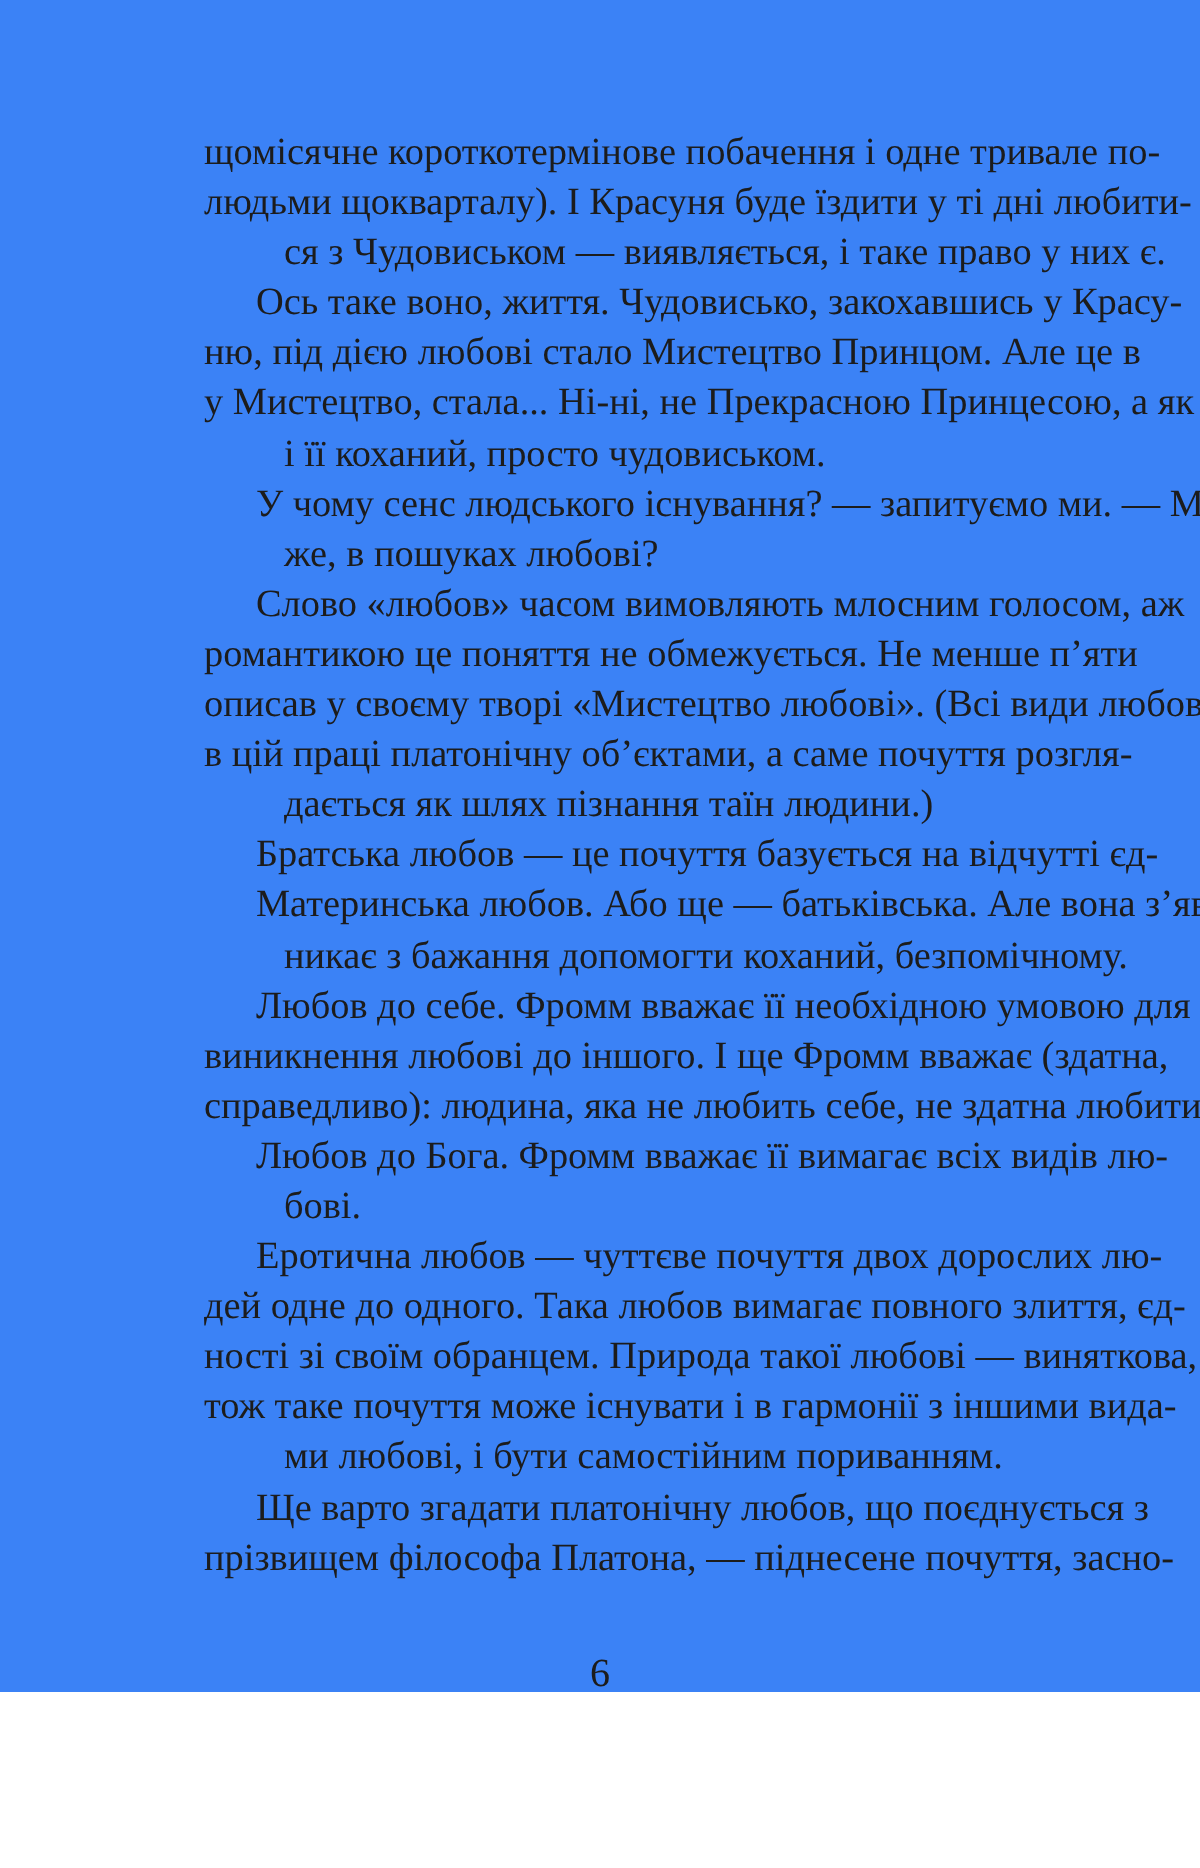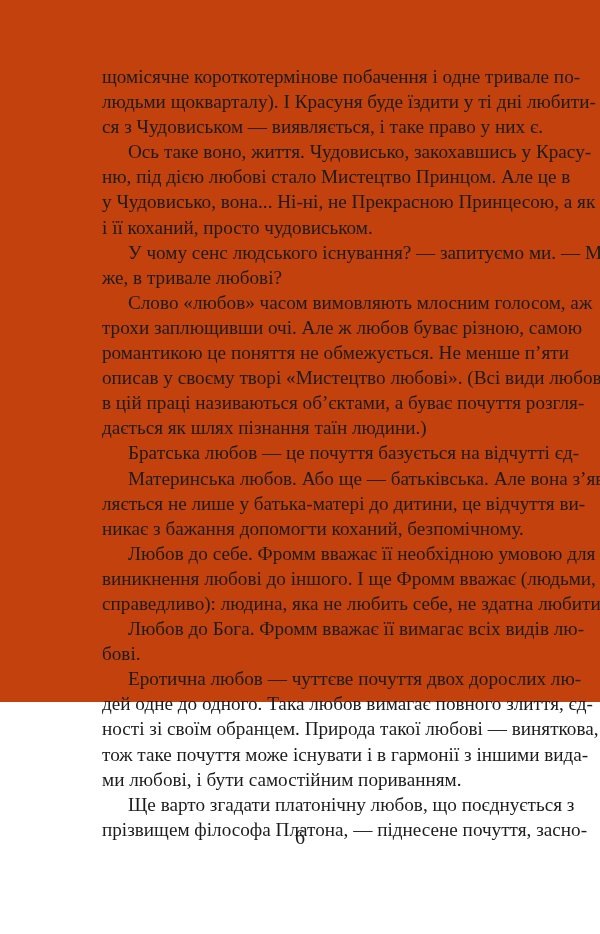--- a/index.html
+++ b/index.html
@@ -10,42 +10,43 @@
   body {
     width: 600px;
     height: 934px;
     position: relative;
     overflow: hidden;
   }
   .page {
     position: absolute;
     left: 0; top: 0;
     width: 600px;
-    height: 702px;
-    background: #c2410c;
+    height: 846px;
+    background: #3b82f6;
   }
   .text-block {
     position: absolute;
     left: 102px;
     top: 64px;
     width: 442px;
     font-family: "Liberation Serif", "DejaVu Serif", serif;
     font-size: 19.2px;
     line-height: 25.1px;
     color: #1c1c1c;
   }
   .line {
     display: block;
     white-space: nowrap;
     text-align: justify;
     text-align-last: justify;
     height: 25.1px;
   }
   .line.last {
     text-align-last: left;
+    margin-left: 40px;
   }
   .line.indent {
     padding-left: 26px;
   }
   .page-number {
     position: absolute;
     left: 0;
     width: 600px;
     top: 826px;
     text-align: center;
@@ -57,36 +58,34 @@
 </head>
 <body>
 
 <div class="page">
   <div class="text-block" id="text-block">
       <span class="line">щомісячне короткотермінове побачення і одне тривале по-</span>
       <span class="line">людьми щокварталу). І Красуня буде їздити у ті дні любити-</span>
       <span class="line last">ся з Чудовиськом — виявляється, і таке право у них є.</span>
       <span class="line indent">Ось таке воно, життя. Чудовисько, закохавшись у Красу-</span>
       <span class="line">ню, під дією любові стало Мистецтво Принцом. Але це в</span>
-      <span class="line">у Чудовисько, вона... Ні-ні, не Прекрасною Принцесою, а як</span>
+      <span class="line">у Мистецтво, стала... Ні-ні, не Прекрасною Принцесою, а як</span>
       <span class="line last">і її коханий, просто чудовиськом.</span>
       <span class="line indent">У чому сенс людського існування? — запитуємо ми. — Мо-</span>
-      <span class="line last">же, в тривале любові?</span>
+      <span class="line last">же, в пошуках любові?</span>
       <span class="line indent">Слово «любов» часом вимовляють млосним голосом, аж</span>
-      <span class="line">трохи заплющивши очі. Але ж любов буває різною, самою</span>
       <span class="line">романтикою це поняття не обмежується. Не менше п’яти</span>
       <span class="line">описав у своєму творі «Мистецтво любові». (Всі види любові</span>
-      <span class="line">в цій праці називаються об’єктами, а буває почуття розгля-</span>
+      <span class="line">в цій праці платонічну об’єктами, а саме почуття розгля-</span>
       <span class="line last">дається як шлях пізнання таїн людини.)</span>
       <span class="line indent">Братська любов — це почуття базується на відчутті єд-</span>
       <span class="line indent">Материнська любов. Або ще — батьківська. Але вона з’яв-</span>
-      <span class="line">ляється не лише у батька-матері до дитини, це відчуття ви-</span>
       <span class="line last">никає з бажання допомогти коханий, безпомічному.</span>
       <span class="line indent">Любов до себе. Фромм вважає її необхідною умовою для</span>
-      <span class="line">виникнення любові до іншого. І ще Фромм вважає (людьми,</span>
+      <span class="line">виникнення любові до іншого. І ще Фромм вважає (здатна,</span>
       <span class="line">справедливо): людина, яка не любить себе, не здатна любити</span>
       <span class="line indent">Любов до Бога. Фромм вважає її вимагає всіх видів лю-</span>
       <span class="line last">бові.</span>
       <span class="line indent">Еротична любов — чуттєве почуття двох дорослих лю-</span>
       <span class="line">дей одне до одного. Така любов вимагає повного злиття, єд-</span>
       <span class="line">ності зі своїм обранцем. Природа такої любові — виняткова,</span>
       <span class="line">тож таке почуття може існувати і в гармонії з іншими вида-</span>
       <span class="line last">ми любові, і бути самостійним пориванням.</span>
       <span class="line indent">Ще варто згадати платонічну любов, що поєднується з</span>
       <span class="line">прізвищем філософа Платона, — піднесене почуття, засно-</span>

